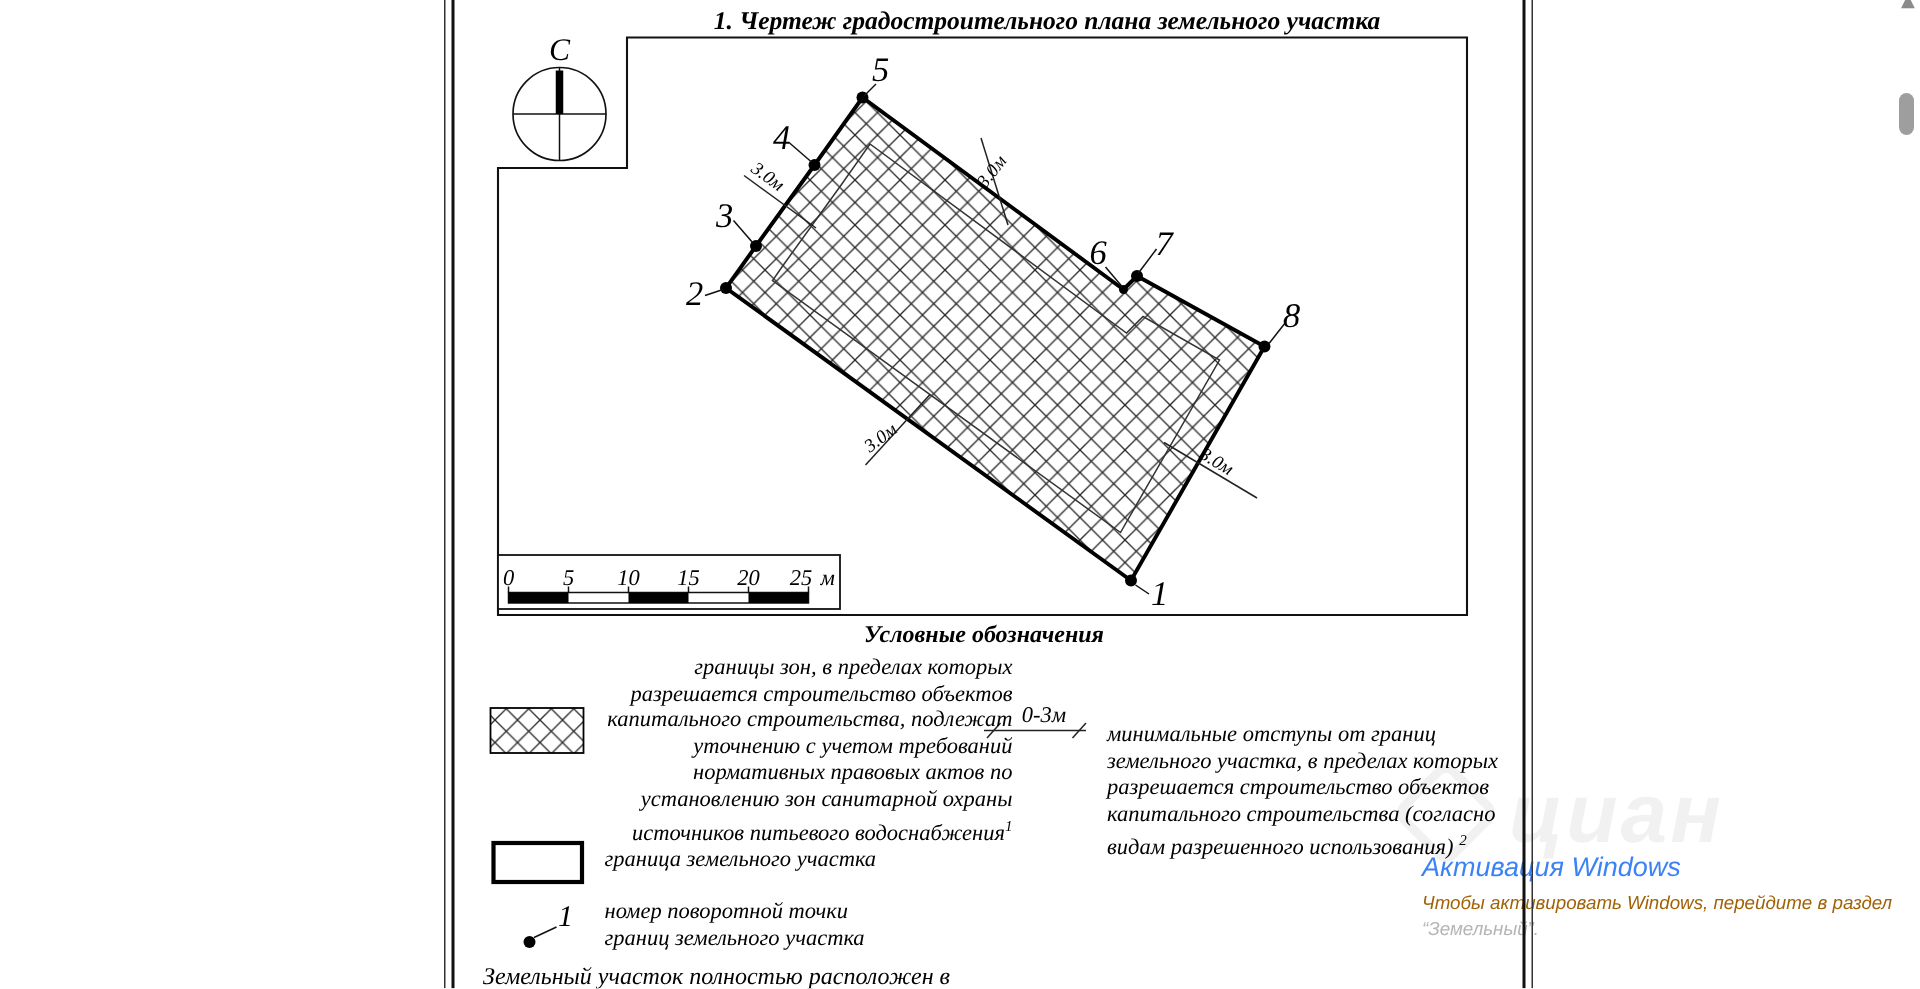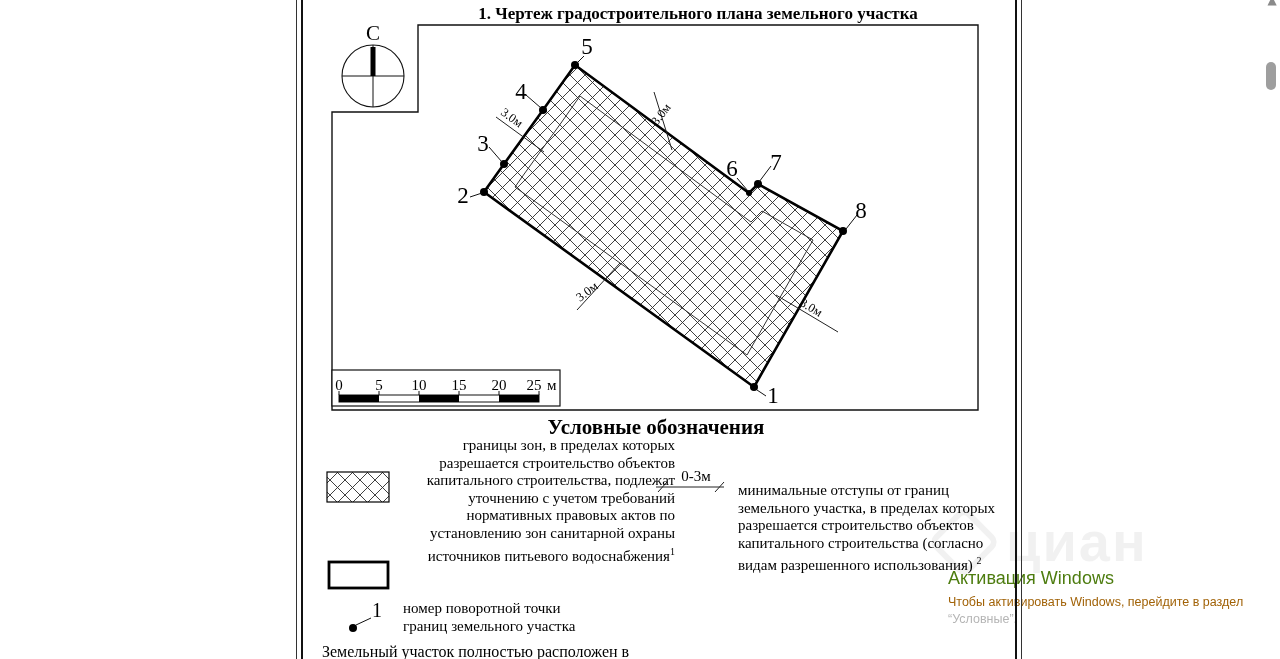--- a/index.html
+++ b/index.html
@@ -1,46 +1,46 @@
 <!DOCTYPE html>
 <html><head>
 <meta charset="utf-8">
 <style>
   html,body{margin:0;padding:0;background:#fff;}
   .screen{position:relative;width:1280px;height:659px;background:#fff;overflow:hidden;
-          font-family:"Liberation Serif","DejaVu Serif",serif;color:#000;}
+          font-family:"Liberation Serif","DejaVu Serif",serif;color:#000;font-style:italic;}
   .page-border{position:absolute;top:0;height:659px;z-index:6;}
   .page-border.left{left:296px;width:4px;border-left:1px solid #333;border-right:2px solid #111;}
   .page-border.right{left:1015px;width:4px;border-left:2px solid #111;border-right:1px solid #333;}
   .doc-title{position:absolute;left:418px;top:4px;width:560px;text-align:center;
              font-weight:bold;font-size:17px;white-space:nowrap;z-index:2;}
   .plan-svg{position:absolute;left:0;top:0;z-index:1;}
   .plan-svg text{fill:#000;font-family:"Liberation Serif","DejaVu Serif",serif;}
   .t-north{font-size:21px;}
   .t-num{font-size:23px;}
   .t-num-sm{font-size:20px;}
   .t-dim{font-size:12.5px;}
   .t-scale{font-size:15px;}
   .leg-heading{position:absolute;left:332px;top:415px;width:648px;text-align:center;
-               font-weight:bold;font-size:21px;z-index:2;}
+               font-weight:bold;font-size:16px;z-index:2;}
   .leg-text{position:absolute;white-space:pre-line;font-size:15px;line-height:17.6px;z-index:2;}
   .leg-text sup{font-size:10px;}
   .item1-text{left:403px;top:437px;width:272px;text-align:right;}
   .item2-text{left:738px;top:437px;width:268px;margin-top:45px;}
   .item3-text{left:403px;top:565px;width:272px;}
   .item4-text{left:403px;top:600px;width:272px;}
   .bottom-note{position:absolute;left:322px;top:643px;font-size:16px;z-index:2;white-space:nowrap;}
   .wm-cian{position:absolute;left:938px;top:514px;display:flex;align-items:center;z-index:5;}
   .wm-cian-mark{width:40px;height:40px;border:6px solid rgba(0,0,0,0.055);border-radius:10px;
                 transform:rotate(45deg);}
   .wm-cian-text{margin-left:16px;font-family:"Liberation Sans","DejaVu Sans",sans-serif;
                 font-weight:bold;font-size:56px;letter-spacing:2px;color:rgba(0,0,0,0.055);line-height:1;}
   .wm-act{position:absolute;left:948px;top:568px;z-index:5;
           font-family:"Liberation Sans","DejaVu Sans",sans-serif;}
-  .wm-act-title{font-size:18px;color:#4d7c0f;}
+  .wm-act-title{font-size:18px;color:#3b82f6;}
   .wm-act-line{font-size:12.5px;color:#a16207;margin-top:6px;white-space:nowrap;}
   .wm-act-line2{font-size:12.5px;color:#b5b5b5;margin-top:3px;white-space:nowrap;}
   .scroll-thumb{position:absolute;left:1266px;top:62px;width:10px;height:28px;
                 background:#9e9e9e;border-radius:5px;z-index:7;}
   .scroll-up{position:absolute;left:1264px;top:-7px;width:16px;text-align:center;
              font-size:12px;color:#8a8a8a;z-index:7;
              font-family:"DejaVu Sans","Liberation Sans",sans-serif;}
 </style>
 </head>
 <body>
@@ -168,33 +168,34 @@
 нормативных правовых актов по
 установлению зон санитарной охраны
 источников питьевого водоснабжения</span><sup>1</sup></div>
 
   <div class="leg-text item2-text"><span>минимальные отступы от границ
 земельного участка, в пределах которых
 разрешается строительство объектов
 капитального строительства (согласно
 видам разрешенного использования) </span><sup>2</sup></div>
 
+  <div class="leg-text item3-text"><span>граница земельного участка</span></div>
 
   <div class="leg-text item4-text"><span>номер поворотной точки
 границ земельного участка</span></div>
 
   <div class="bottom-note">Земельный участок полностью расположен в</div>
 
   <div class="wm-cian">
     <div class="wm-cian-mark"></div>
     <span class="wm-cian-text">циан</span>
   </div>
 
   <div class="wm-act">
     <div class="wm-act-title">Активация Windows</div>
     <div class="wm-act-line">Чтобы активировать Windows, перейдите в раздел</div>
-    <div class="wm-act-line2">“Условные”.</div>
+    <div class="wm-act-line2">“Земельный”.</div>
   </div>
 
   <div class="scroll-up">▲</div>
   <div class="scroll-thumb"></div>
 
 </div>
 
 </body></html>

